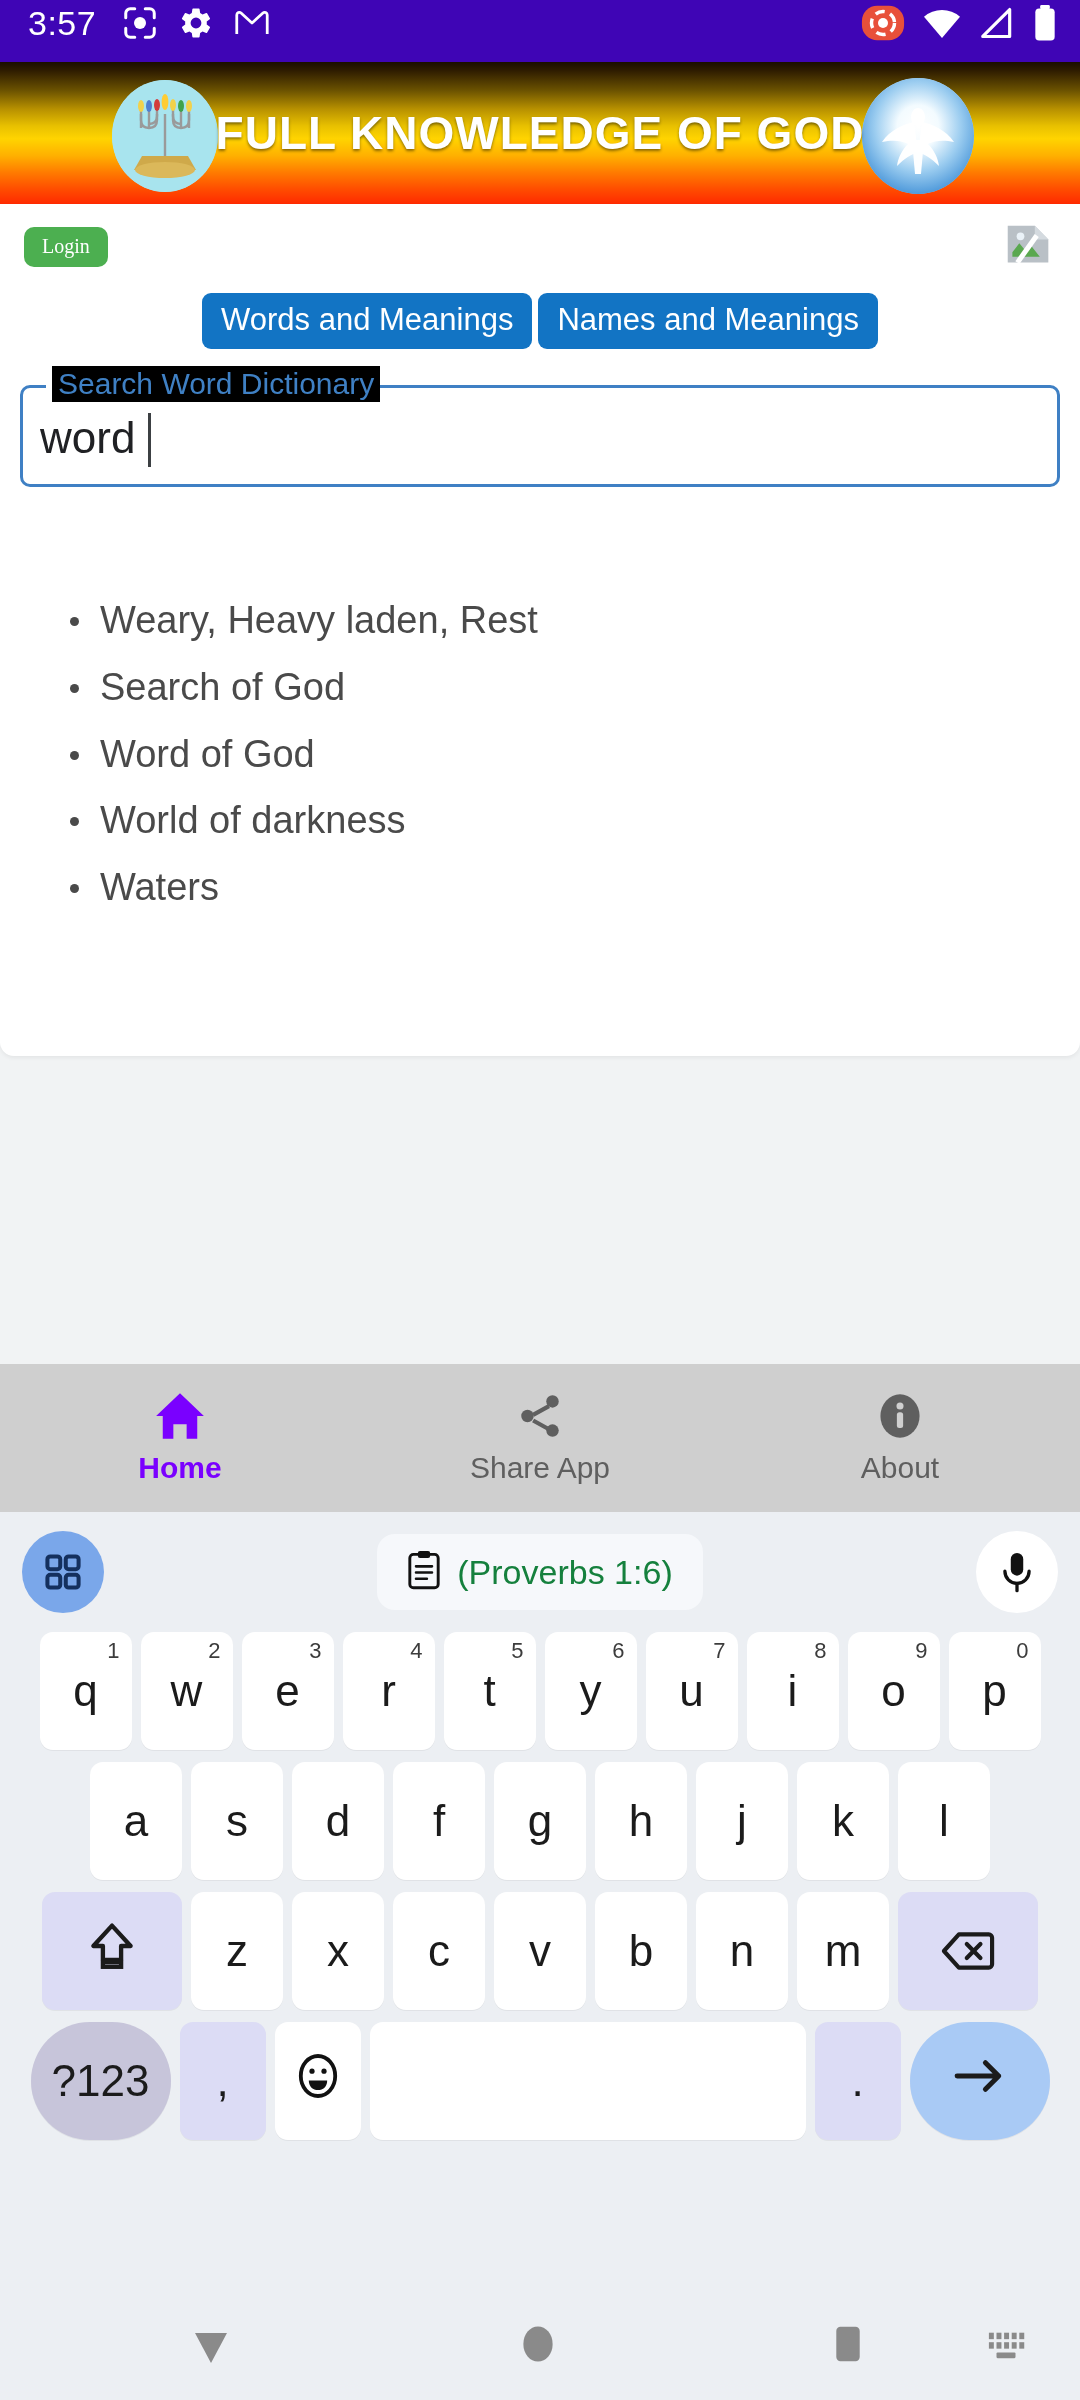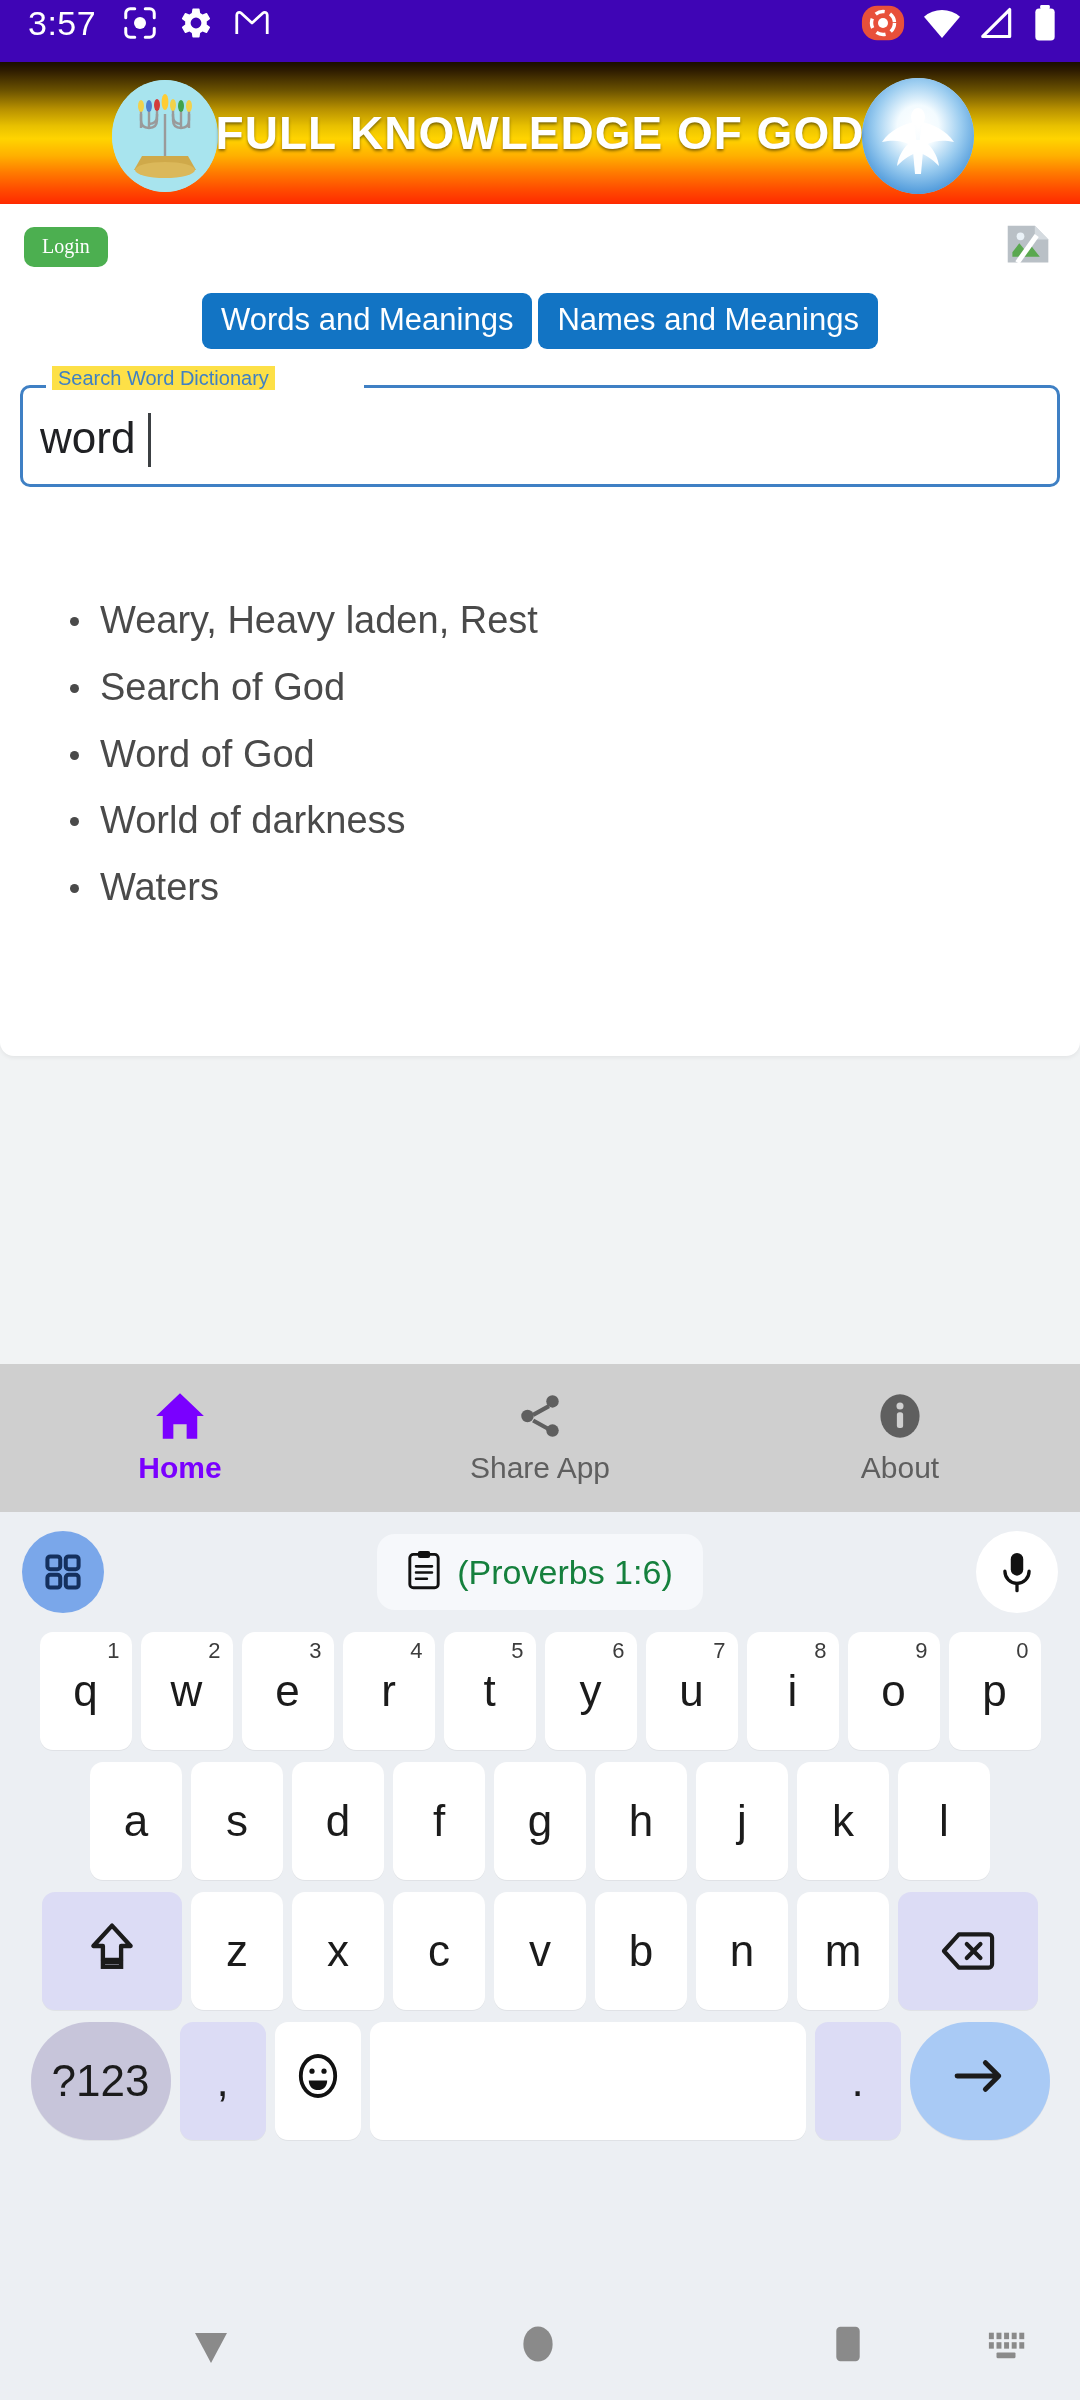--- a/index.html
+++ b/index.html
@@ -138,22 +138,22 @@
     position: absolute; left: 26px; top: -3px;
     height: 6px;
     background: #ffffff;
     padding: 0 6px;
     width: 318px;
     box-sizing: border-box;
   }
   #search-label {
     position: absolute; left: 32px; top: -19px;
     color: #3f80c4;
-    font-size: 20px;
-    background: #fde047;
+    font-size: 30px;
+    background: #000000;
     padding: 0 6px;
     line-height: 1.2;
     white-space: nowrap;
     text-align: center;
   }
   #search-input {
     position: absolute; left: 18px; top: 22px;
     width: 990px; height: 60px;
     border: none; outline: none; background: transparent;
     font-size: 44px;

